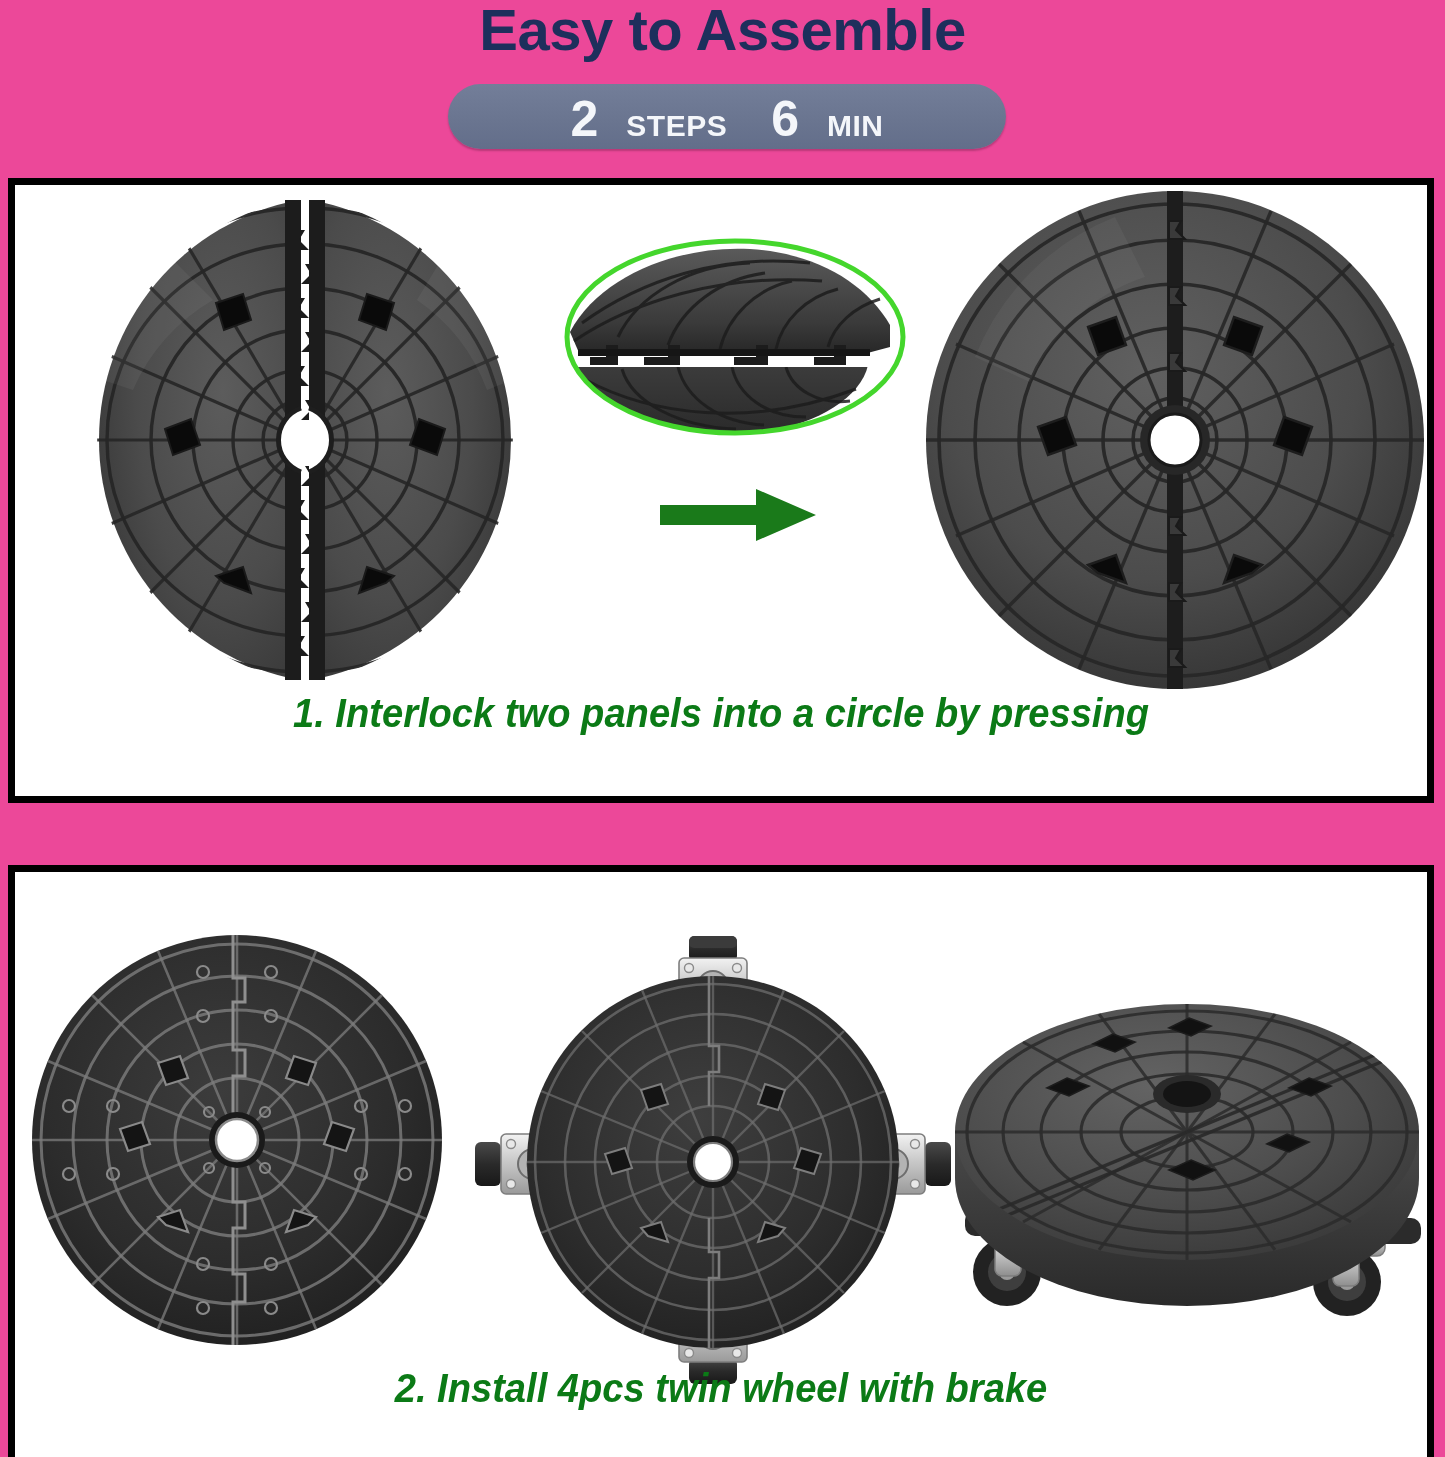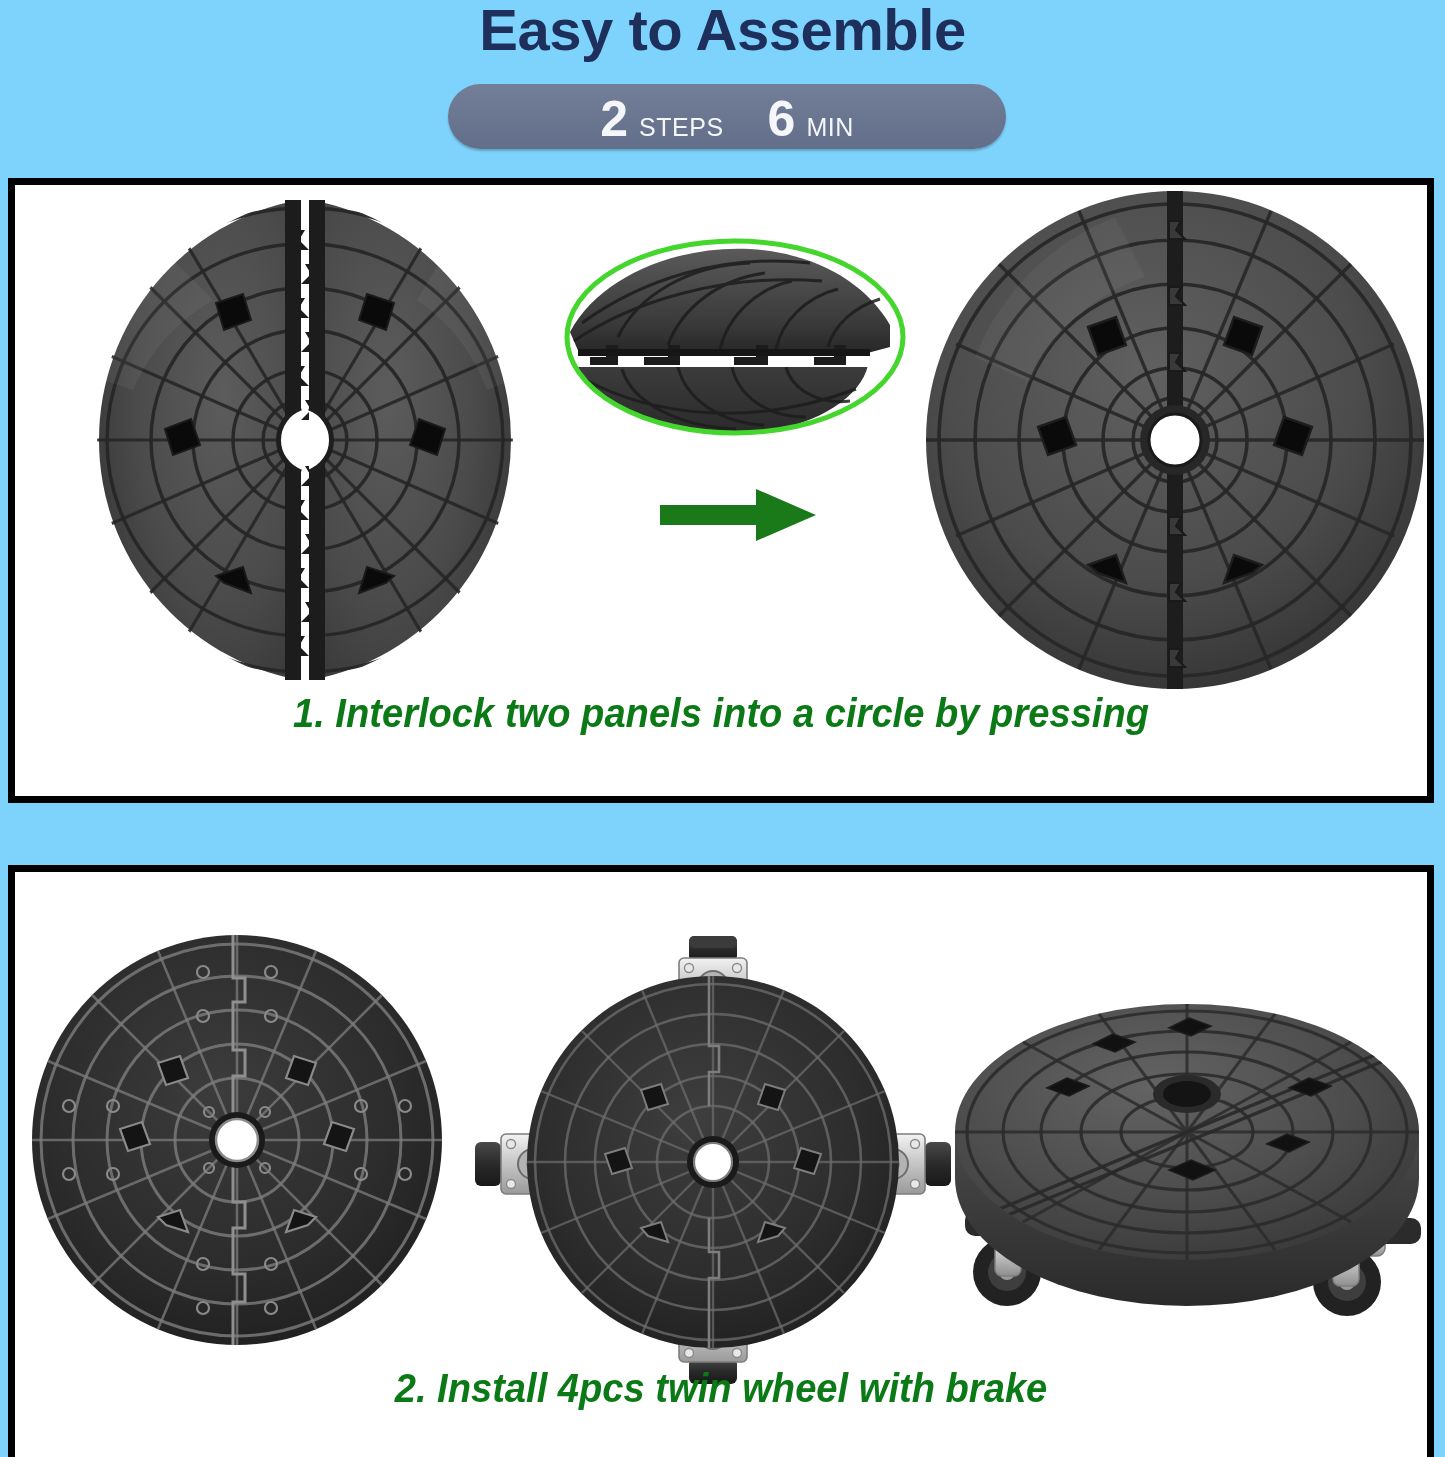--- a/index.html
+++ b/index.html
@@ -1,39 +1,39 @@
 <!DOCTYPE html>
 <html><head>
 <meta charset="utf-8">
 <style>
   html,body{margin:0;padding:0;background:#ffffff;}
   body{
     width:1445px;height:1457px;position:relative;overflow:hidden;
     font-family:"Liberation Sans","DejaVu Sans",sans-serif;
     -webkit-font-smoothing:antialiased;
   }
-  .page{position:absolute;inset:0;background:#7dd3fc;}
+  .page{position:absolute;inset:0;background:#ec4899;}
 
   
   .header{position:absolute;left:0;top:0;width:1445px;height:172px;}
   .title{
     position:absolute;left:0;top:-2px;width:1445px;text-align:center;
     font-size:58px;font-weight:bold;color:#1e2f5c;letter-spacing:-0.5px;
     line-height:64px;white-space:nowrap;
   }
   .badge{
     position:absolute;left:448px;top:84px;width:558px;height:65px;
     background:linear-gradient(180deg,#737e99 0%,#6a7590 55%,#636e8a 100%);
     border-radius:33px;
     box-shadow:0 2px 2px rgba(0,0,0,0.22);
     display:flex;align-items:center;justify-content:center;gap:0px;
   }
   .badge-inner{display:flex;align-items:baseline;justify-content:center;transform:translateY(2px);}
   .bnum{font-size:50px;font-weight:bold;color:#f4f6fa;line-height:50px;}
-  .bunit{font-size:25px;font-weight:normal;color:#f4f6fa;line-height:30px;margin-left:11px;letter-spacing:0.5px;}
+  .bunit{font-size:30px;font-weight:bold;color:#f4f6fa;line-height:30px;margin-left:28px;letter-spacing:0.5px;}
   .bgap{width:44px;}
 
   
   .panel{position:absolute;border:7px solid #000;background:#fff;box-sizing:border-box;padding-left:12px;}
   #panel1{left:8px;top:178px;width:1426px;height:625px;}
   #panel2{left:8px;top:865px;width:1426px;height:614px;}
 
   .caption{
     position:absolute;left:0;width:100%;text-align:center;
     color:#0b7a16;font-weight:bold;font-style:italic;

